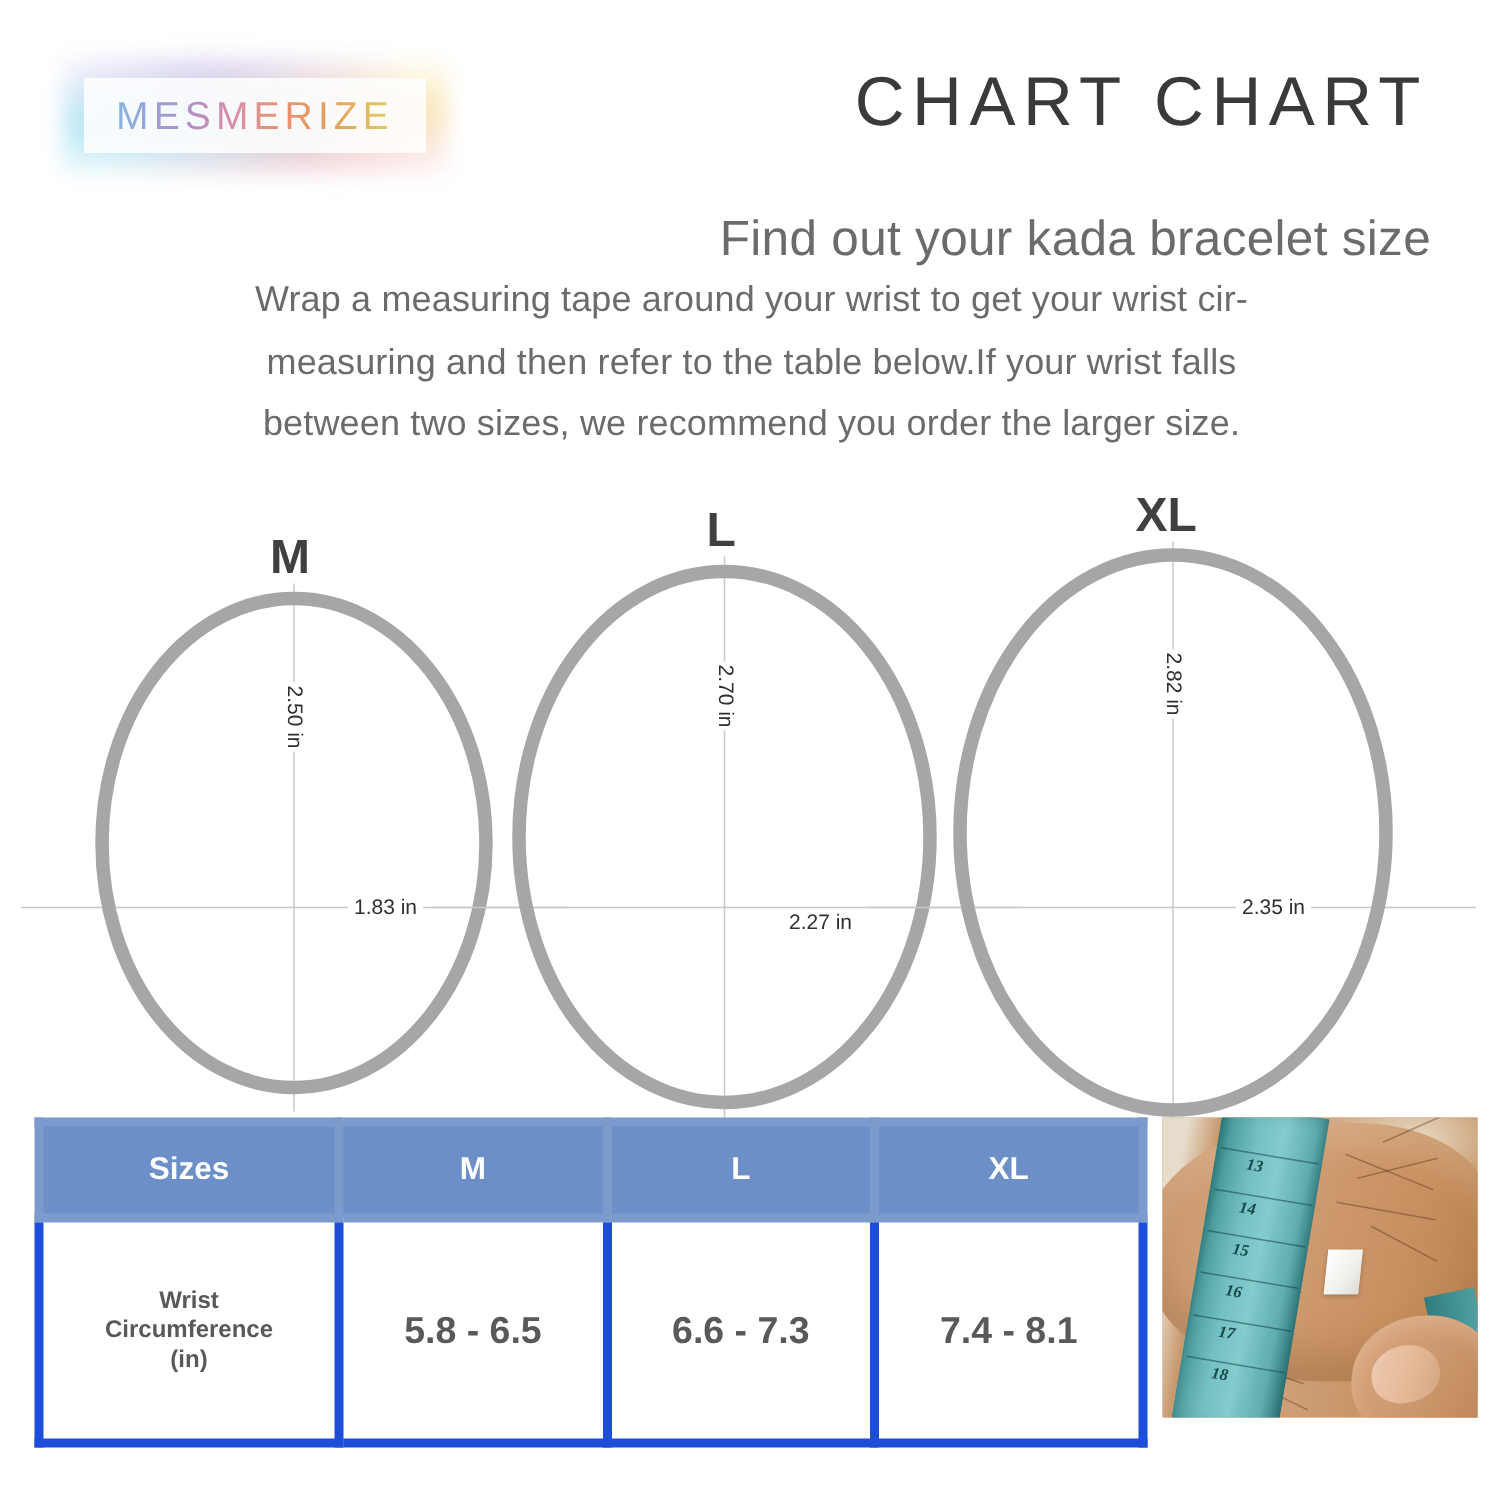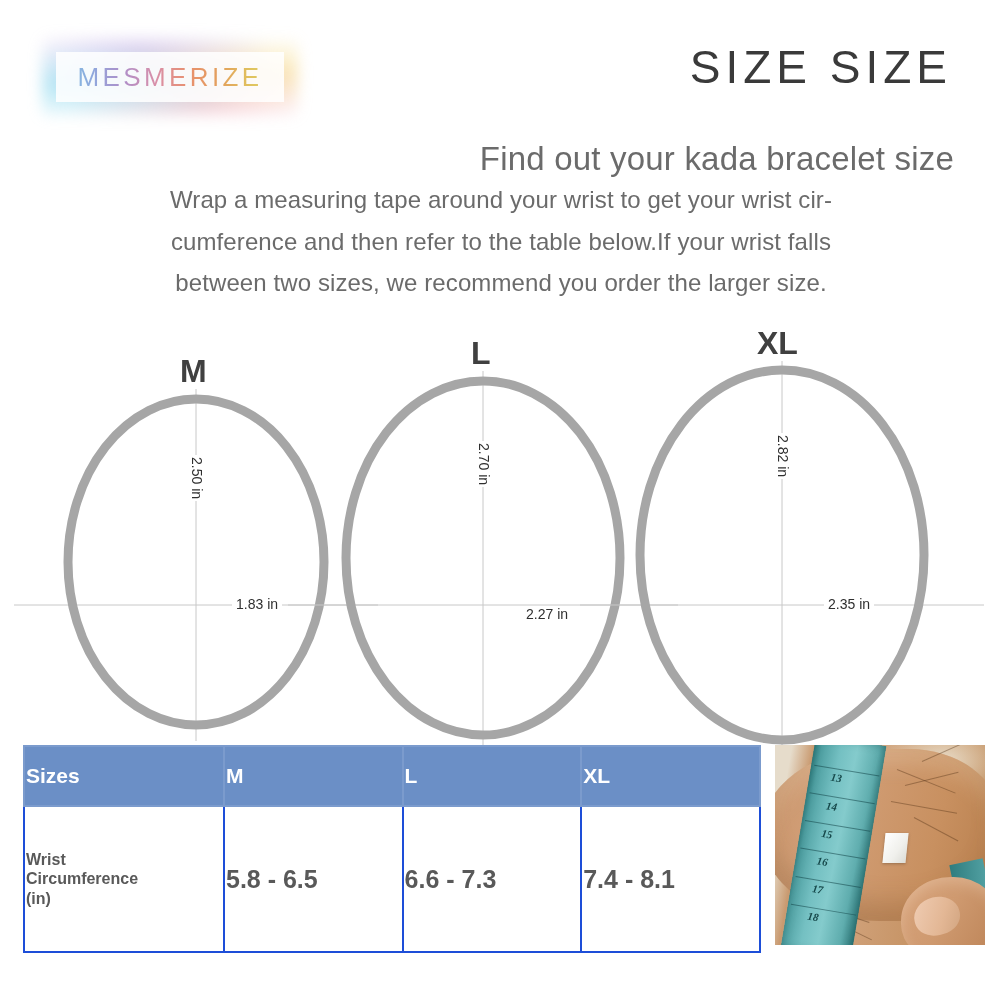--- a/index.html
+++ b/index.html
@@ -151,22 +151,22 @@
   
   #size-table {
     position: absolute;
     left: 23px;
     top: 745px;
     width: 736px;
     border-collapse: collapse;
     table-layout: fixed;
   }
   #size-table th, #size-table td {
-    border: 2px solid #1d4ed8;
-    text-align: left;
+    border: 6px solid #1d4ed8;
+    text-align: center;
     vertical-align: middle;
   }
   #size-table thead th {
     background: #6b8fc6;
     color: #ffffff;
     font-size: 21px;
     font-weight: bold;
     height: 56px;
     border-color: #7b9bcd;
   }
@@ -260,27 +260,27 @@
 <body>
 
 <div id="page">
 
   <div id="logo-wrap">
     <div id="logo-glow"></div>
     <div id="logo-plate"></div>
     <div id="logo-text">MESMERIZE</div>
   </div>
 
-  <div id="doc-title">SIZE SIZE</div>
+  <div id="doc-title">CHART CHART</div>
 
   <div id="intro">
     <div id="intro-heading">Find out your kada bracelet size</div>
     <div id="intro-body">
       <span class="ln">Wrap a measuring tape around your wrist to get your wrist cir-</span>
-      <span class="ln">cumference and then refer to the table below.If your wrist falls</span>
+      <span class="ln">measuring and then refer to the table below.If your wrist falls</span>
       <span class="ln">between two sizes, we recommend you order the larger size.</span>
     </div>
   </div>
 
   <div id="ovals">
 
     <div class="oval-group" style="left:62px; top:48px; width:268px; height:338px;">
       <svg class="oval-svg" width="268" height="338" viewBox="0 0 268 338">
         <line x1="-48" y1="212" x2="316" y2="212" stroke="#c8c8c8" stroke-width="1"></line>
         <line x1="134" y1="-4" x2="134" y2="348" stroke="#c8c8c8" stroke-width="1"></line>

